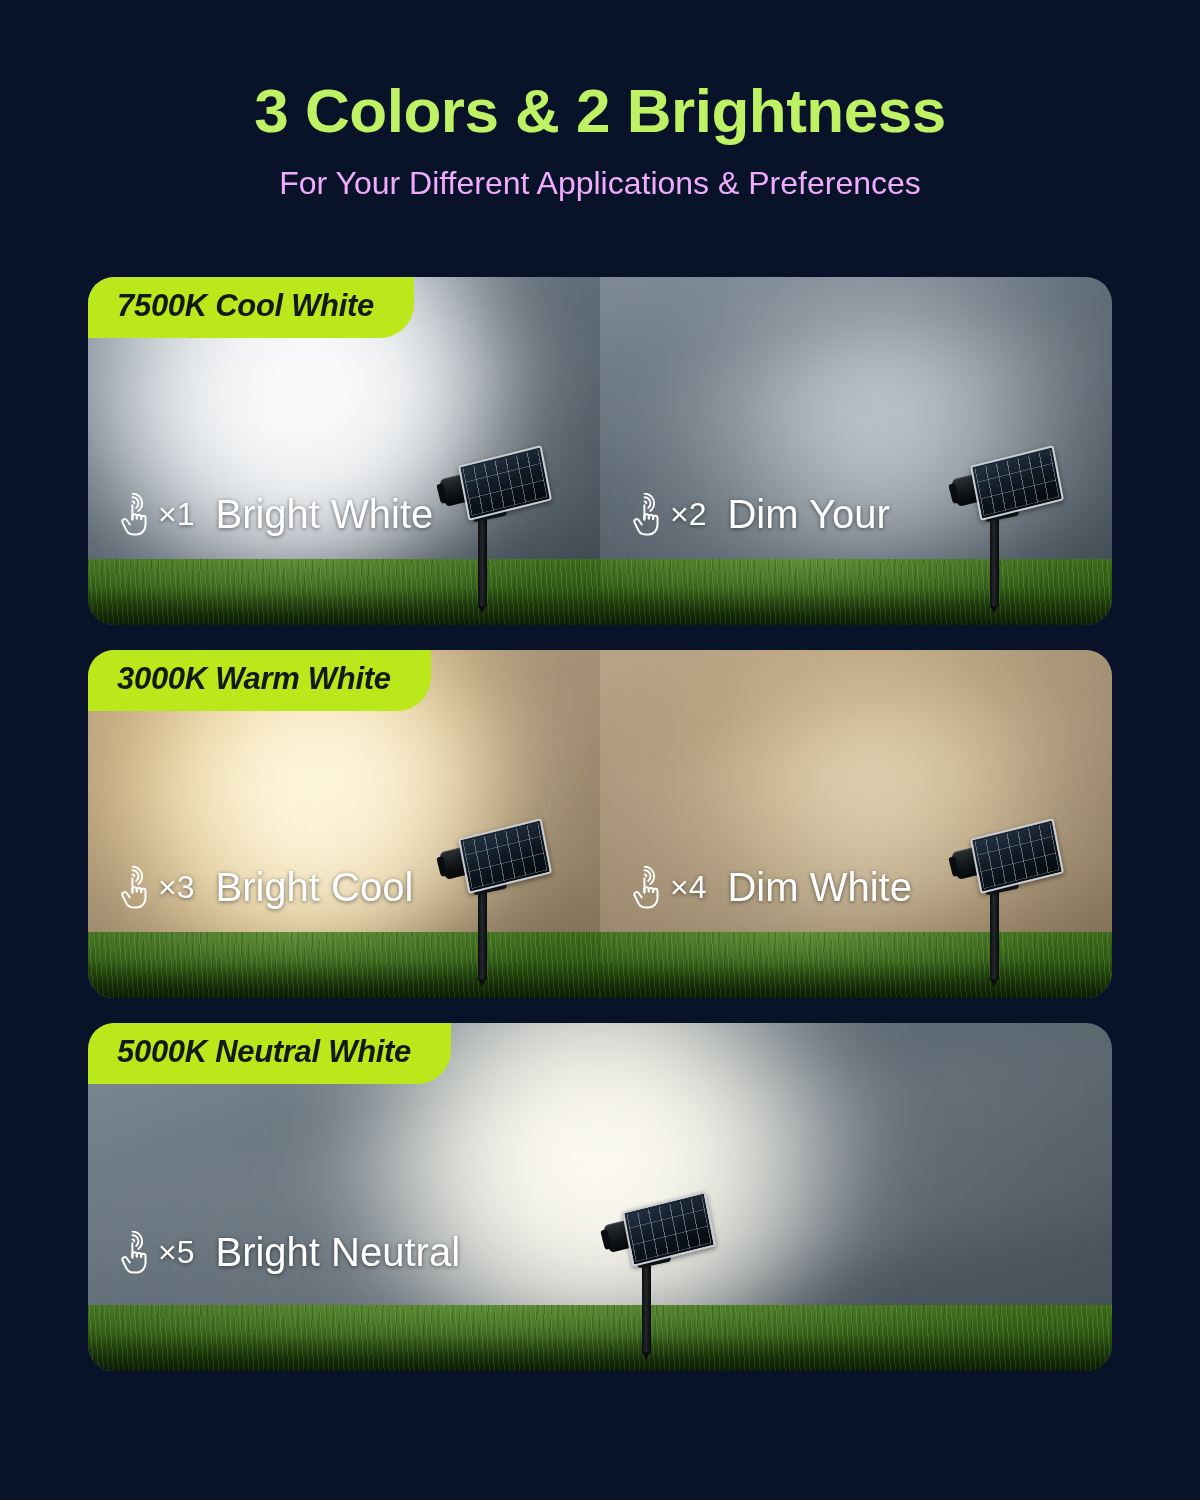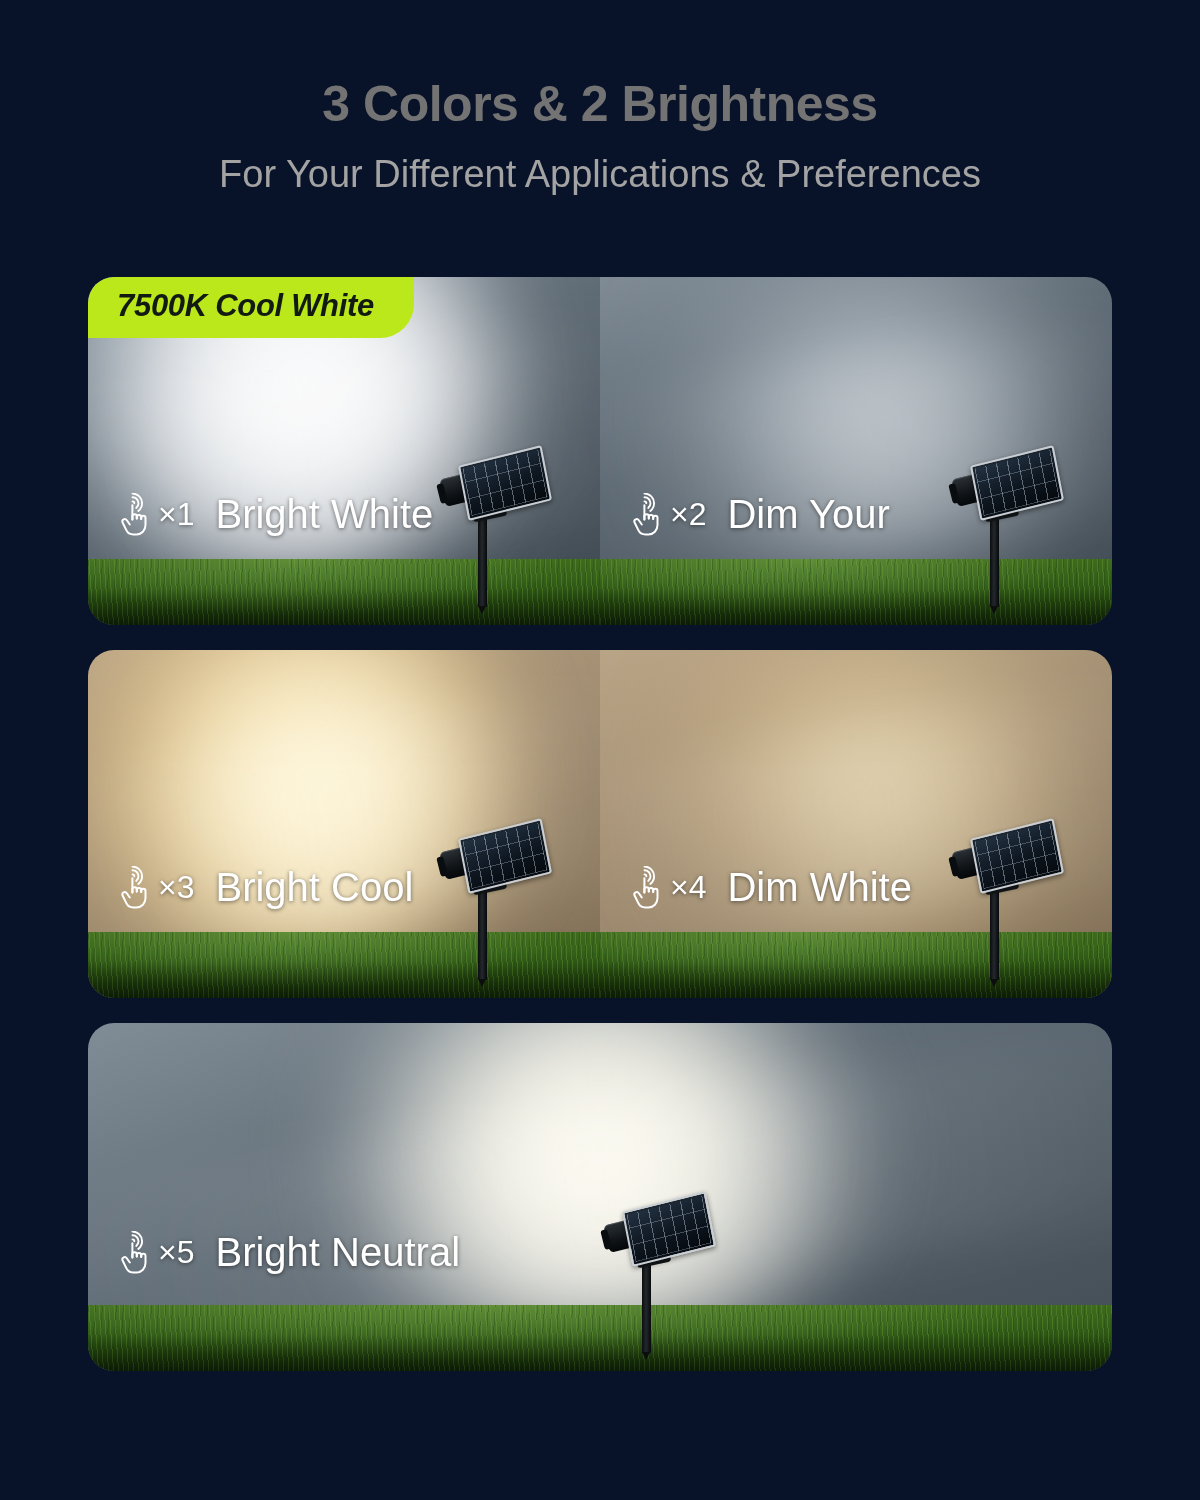--- a/index.html
+++ b/index.html
@@ -8,25 +8,25 @@
     background:#081228;
     font-family:"Liberation Sans", sans-serif;
     overflow:hidden;
   }
 
   .page { position:relative; width:1200px; height:1500px; background:#081228; }
 
   
   .header { padding-top:78px; text-align:center; }
   .title {
-    font-size:50px; font-weight:bold; color:#737373;
+    font-size:62px; font-weight:bold; color:#bef264;
     letter-spacing:-0.5px; line-height:1.05;
   }
   .subtitle {
-    margin-top:22px; font-size:38px; font-weight:normal; color:#a3a3a3;
+    margin-top:22px; font-size:32px; font-weight:normal; color:#f0abfc;
     letter-spacing:0px;
   }
 
   
   .cards { position:absolute; left:88px; top:277px; width:1024px; }
   .card {
     position:relative; width:1024px; border-radius:26px; overflow:hidden;
     margin-bottom:25px;
   }
   .card-split { display:flex; }
@@ -216,20 +216,21 @@
             </svg>
             <span class="cap-count">×2</span>
             <span class="cap-text">Dim Your</span>
           </div>
         </div>
 
       </div>
     </div>
 
     <div class="card">
+      <div class="badge">3000K Warm White</div>
       <div class="card-split">
 
         <div class="pane">
           <div class="wall wall-warm"></div>
           <div class="glow g-warm-1"></div>
           <div class="glow glow-soft g-warm-1b"></div>
           <div class="sweep"></div>
           <div class="grass">
             <div class="grass-base"></div>
             <div class="grass-lit"></div>
@@ -289,20 +290,21 @@
             </svg>
             <span class="cap-count">×4</span>
             <span class="cap-text">Dim White</span>
           </div>
         </div>
 
       </div>
     </div>
 
     <div class="card">
+      <div class="badge">5000K Neutral White</div>
       <div class="pane-full">
         <div class="wall wall-neutral"></div>
         <div class="glow g-neu-1"></div>
         <div class="glow glow-soft g-neu-1b"></div>
         <div class="sweep"></div>
         <div class="grass">
           <div class="grass-base"></div>
           <div class="grass-lit"></div>
           <div class="grass-tex"></div>
           <div class="grass-dark"></div>

